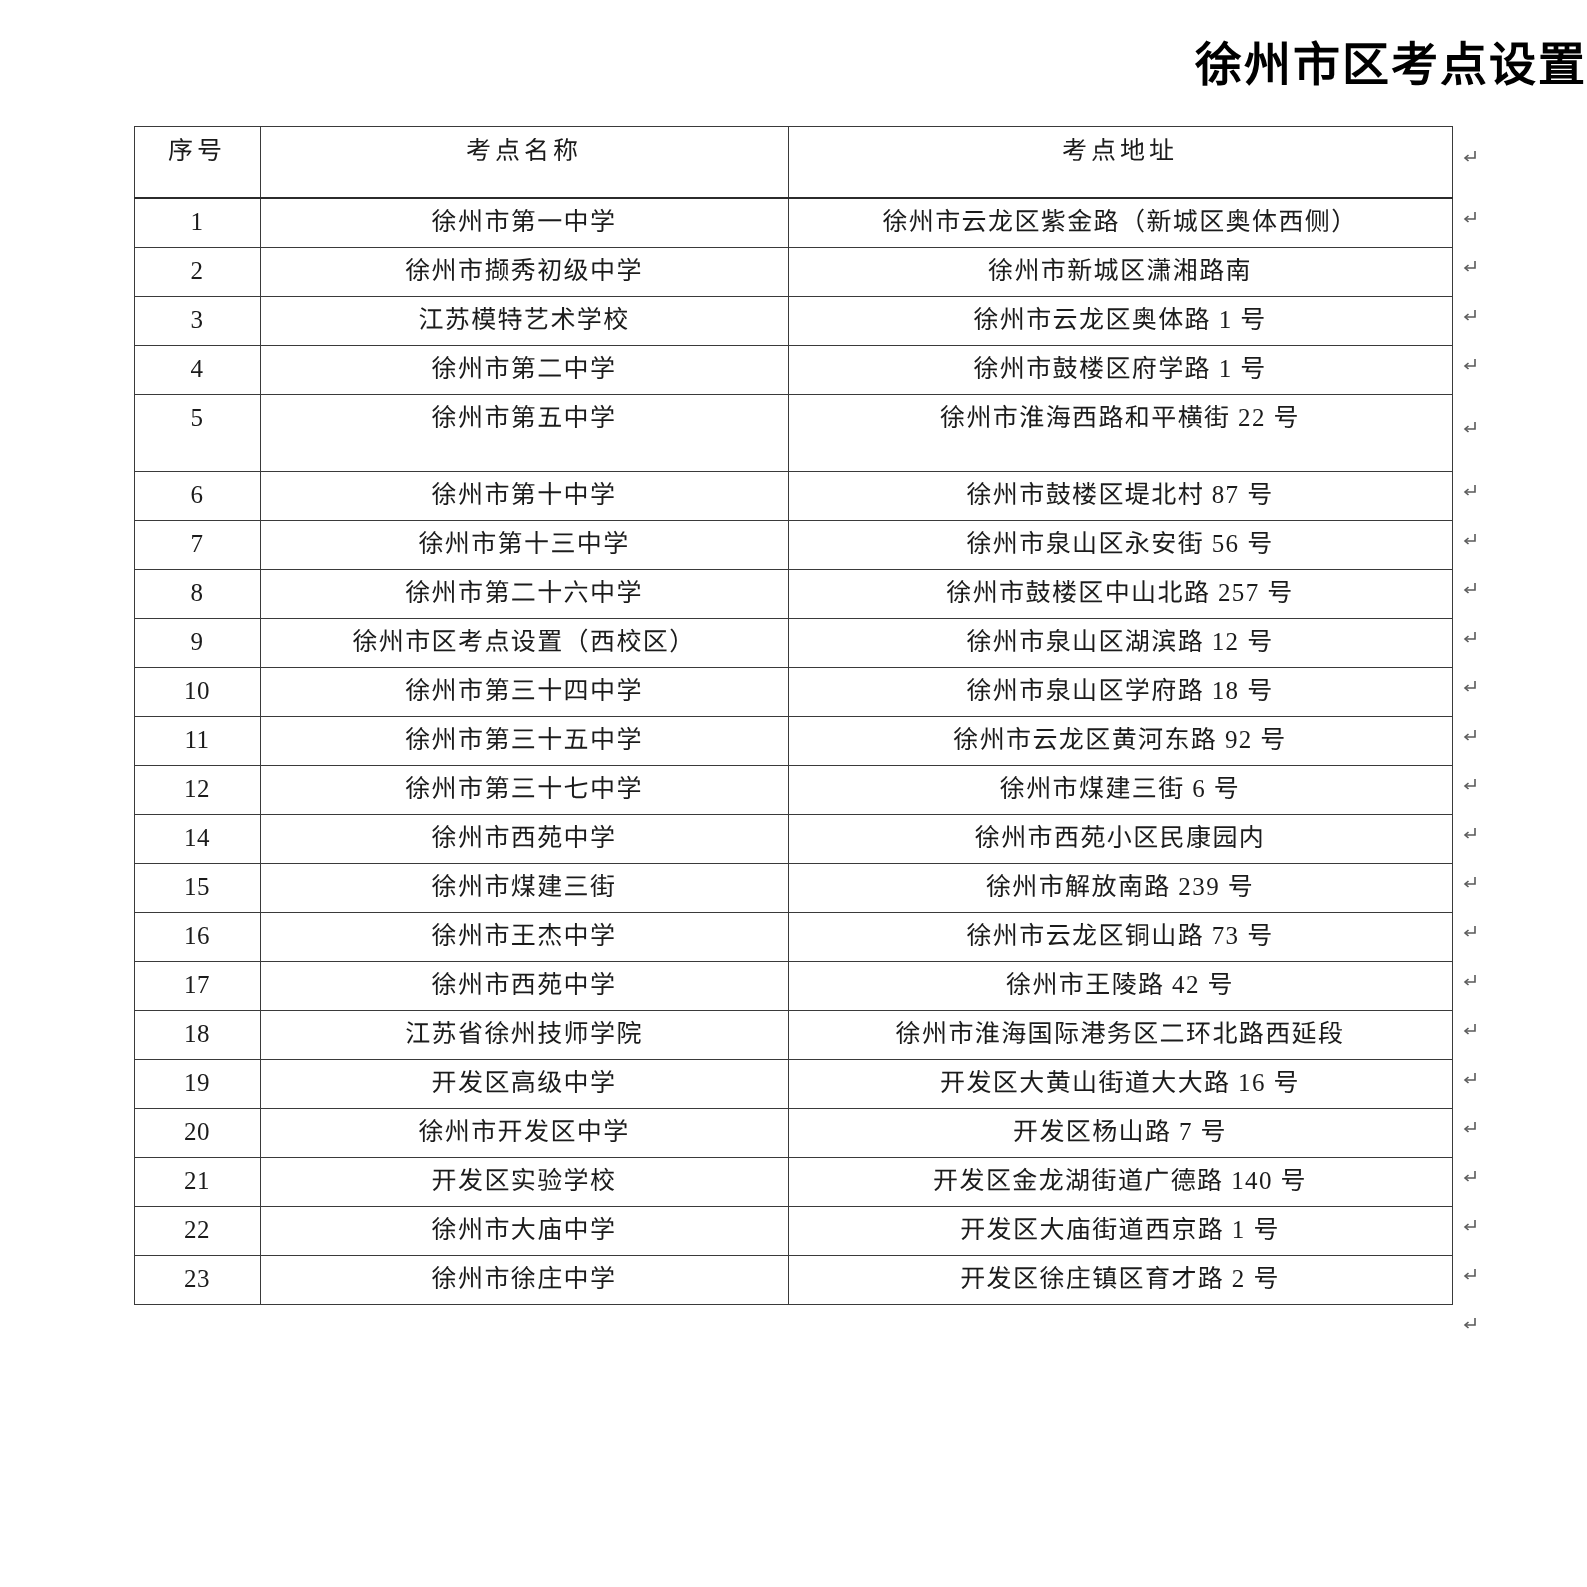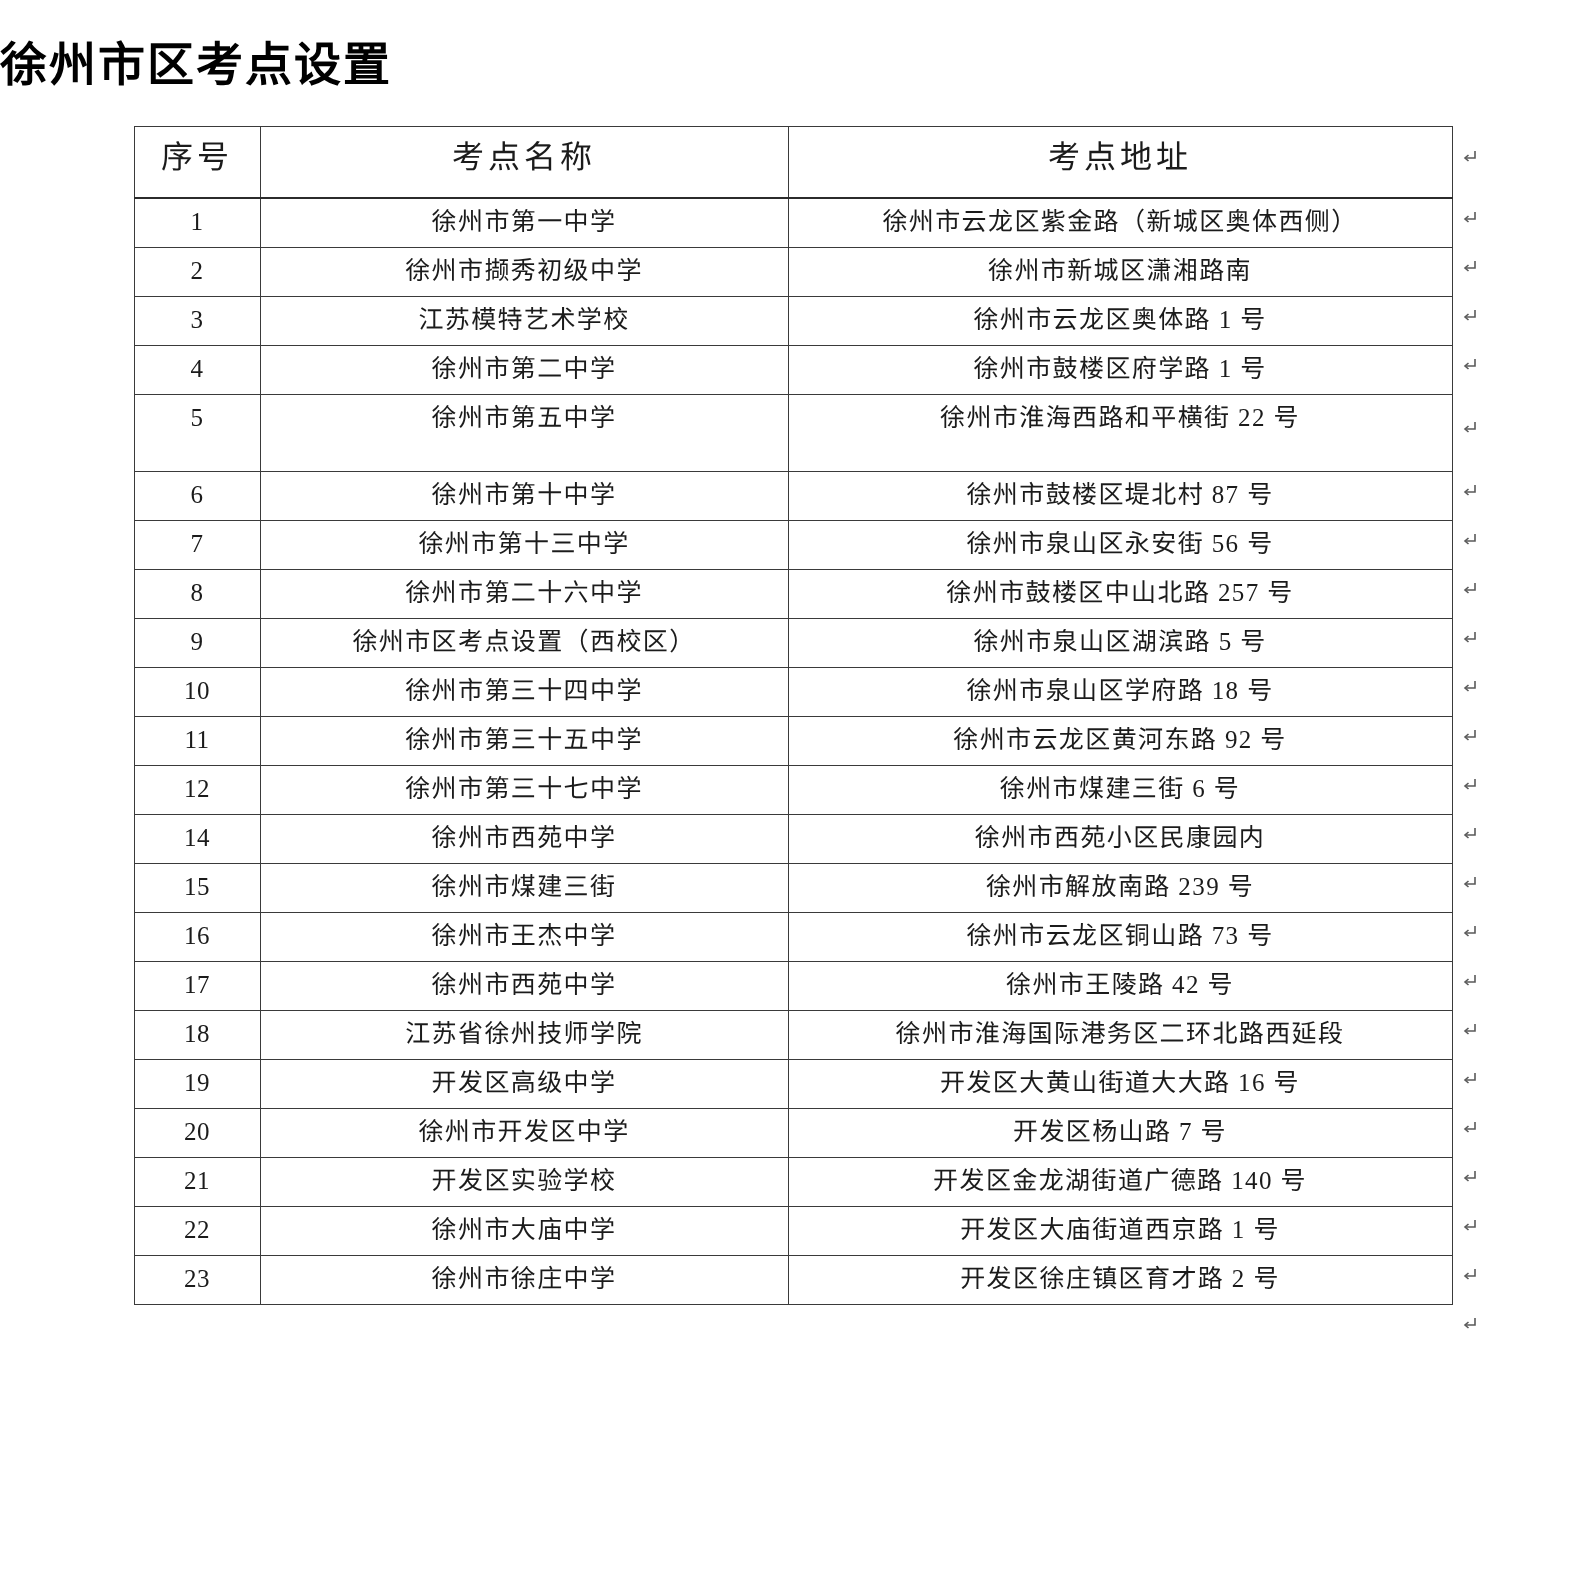--- a/index.html
+++ b/index.html
@@ -18,21 +18,21 @@
 
   .page {
     position: relative;
     width: 1587px;
     height: 1587px;
     box-sizing: border-box;
   }
 
   
   .doc-title {
-    text-align: left;
+    text-align: right;
     font-family: "DejaVu Sans", "Liberation Sans", sans-serif;
     font-weight: 700;
     font-size: 47px;
     letter-spacing: 2px;
     color: #000000;
     margin: 0;
     padding-top: 36px;
     padding-bottom: 0;
     line-height: 1.25;
     -webkit-font-smoothing: antialiased;
@@ -91,21 +91,22 @@
     font-family: "Liberation Serif", "DejaVu Serif", serif;
     font-size: 25px;
     line-height: 1.2;
     letter-spacing: 1.4px;
     color: #1b1b1b;
     white-space: nowrap;
   }
 
   .cell-txt.header-txt {
     letter-spacing: 4px;
-    font-size: 32px;
+    font-size: 25px;
+    font-family: Liberation Mono, monospace;
   }
 
   .cell-txt.idx {
     letter-spacing: 0.5px;
     font-size: 25px;
   }
 
   
   .para-marks {
     position: absolute;
@@ -242,21 +243,21 @@
             </td>
           </tr>
           <tr>
             <td>
               <span class="cell-txt idx">9</span>
             </td>
             <td>
               <span class="cell-txt">徐州市区考点设置（西校区）</span>
             </td>
             <td>
-              <span class="cell-txt">徐州市泉山区湖滨路 5 号</span>
+              <span class="cell-txt">徐州市泉山区湖滨路 12 号</span>
             </td>
           </tr>
           <tr>
             <td>
               <span class="cell-txt idx">10</span>
             </td>
             <td>
               <span class="cell-txt">徐州市第三十四中学</span>
             </td>
             <td>

